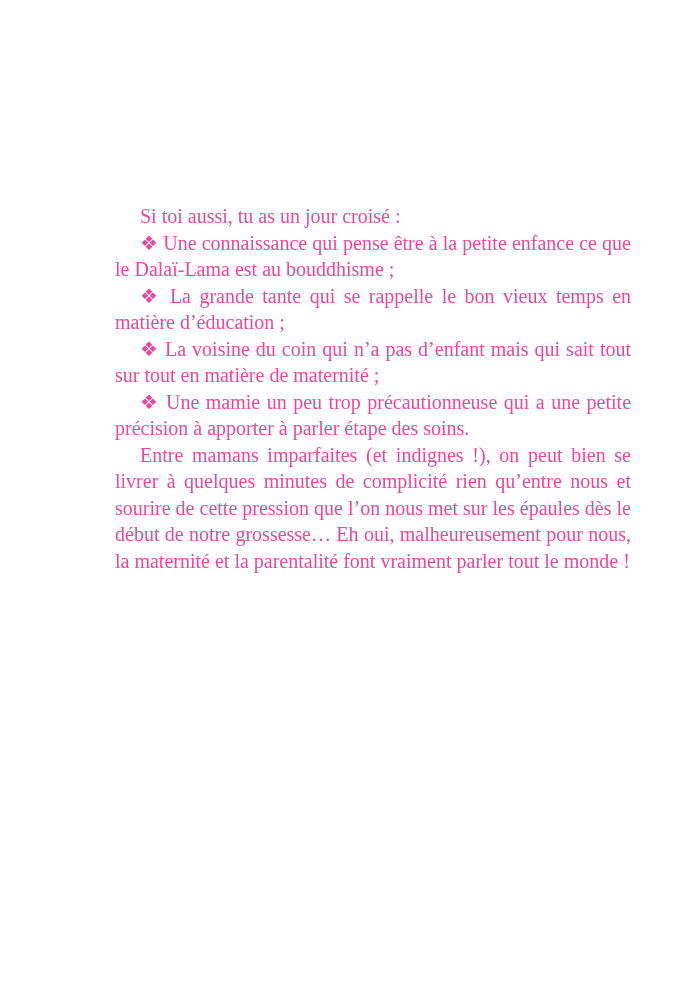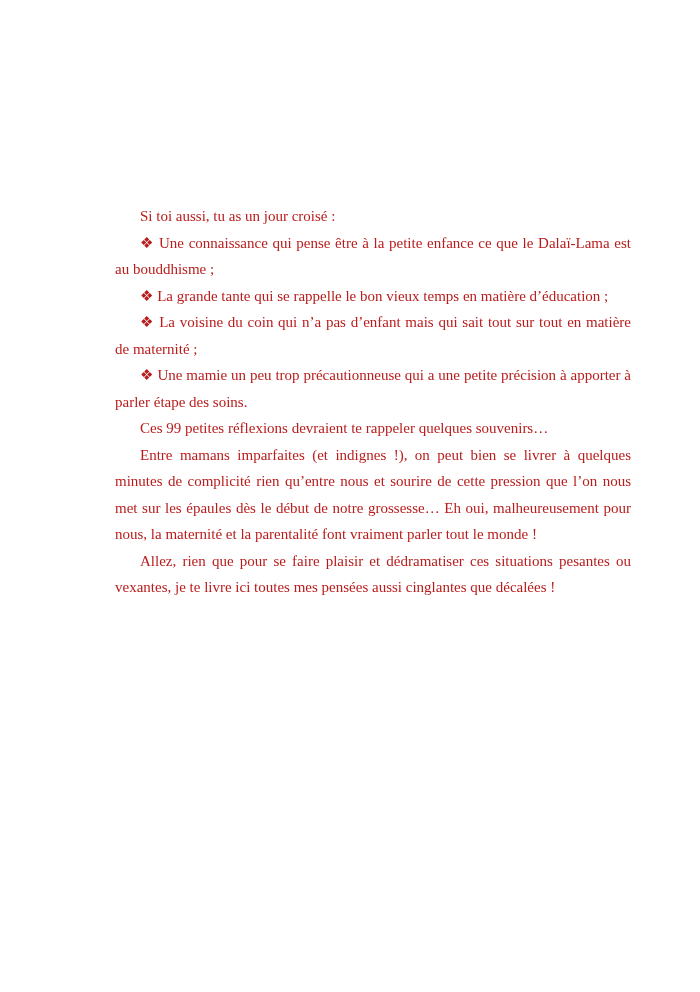--- a/index.html
+++ b/index.html
@@ -9,23 +9,23 @@
     background: #ffffff;
     position: relative;
     overflow: hidden;
   }
   .page-text {
     position: absolute;
     left: 115px;
     top: 203px;
     width: 516px;
     font-family: "Liberation Serif", "DejaVu Serif", "DejaVu Sans", serif;
-    font-size: 15px;
+    font-size: 20px;
     line-height: 26.5px;
-    color: #b91c1c;
+    color: #ec4899;
     text-align: justify;
   }
   .page-text p {
     margin: 0;
     text-indent: 25px;
   }
   .page-text p.closing {
     margin-top: 26.5px;
   }
 </style>
@@ -52,26 +52,20 @@
   <p>
     <span>❖</span>
     <span>La voisine du coin qui n’a pas d’enfant mais qui sait tout sur tout en matière de maternité&nbsp;;</span>
   </p>
 
   <p>
     <span>❖</span>
     <span>Une mamie un peu trop précautionneuse qui a une petite précision à apporter à parler étape des soins.</span>
   </p>
 
-  <p>
-    <span>Ces 99 petites réflexions devraient te rappeler quelques souvenirs…</span>
-  </p>
 
   <p>
     <span>Entre mamans imparfaites (et indignes&nbsp;!), on peut bien se livrer à quelques minutes de complicité rien qu’entre nous et sourire de cette pression que l’on nous met sur les épaules dès le début de notre grossesse… Eh oui, malheureusement pour nous, la maternité et la parentalité font vraiment parler tout le monde&nbsp;!</span>
   </p>
 
-  <p>
-    <span>Allez, rien que pour se faire plaisir et dédramatiser ces situations pesantes ou vexantes, je te livre ici toutes mes pensées aussi cinglantes que décalées&nbsp;!</span>
-  </p>
 
 
 </div>
 
 </body></html>

